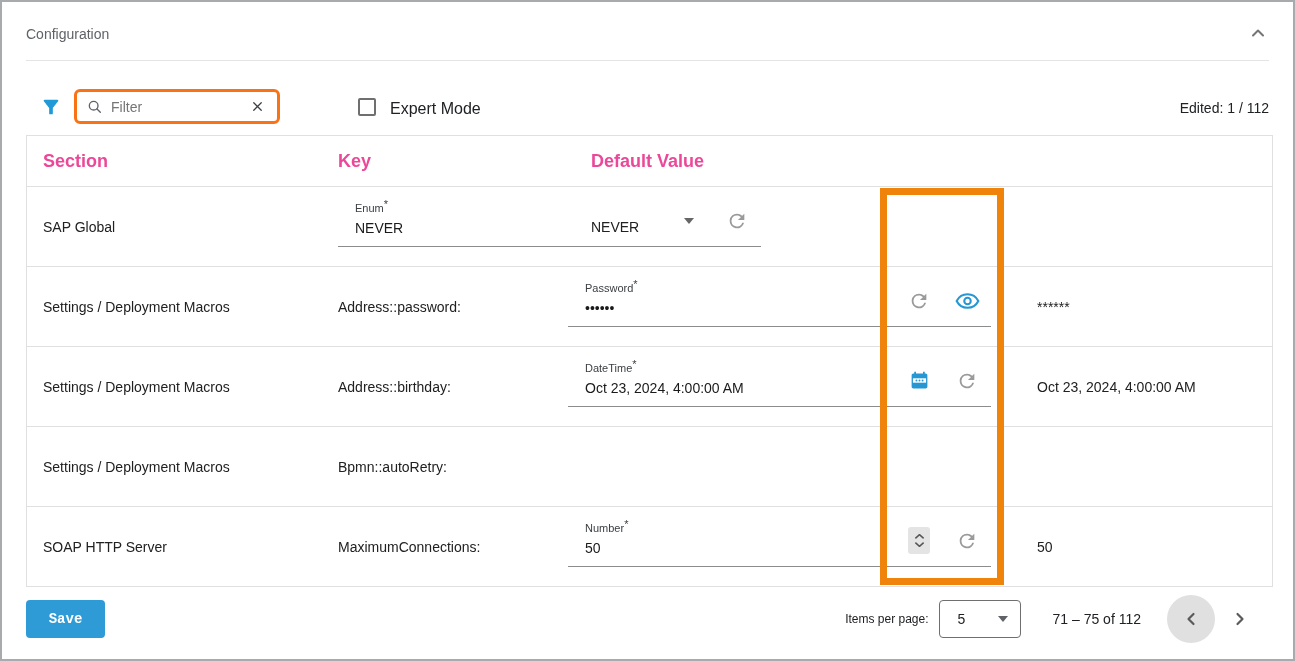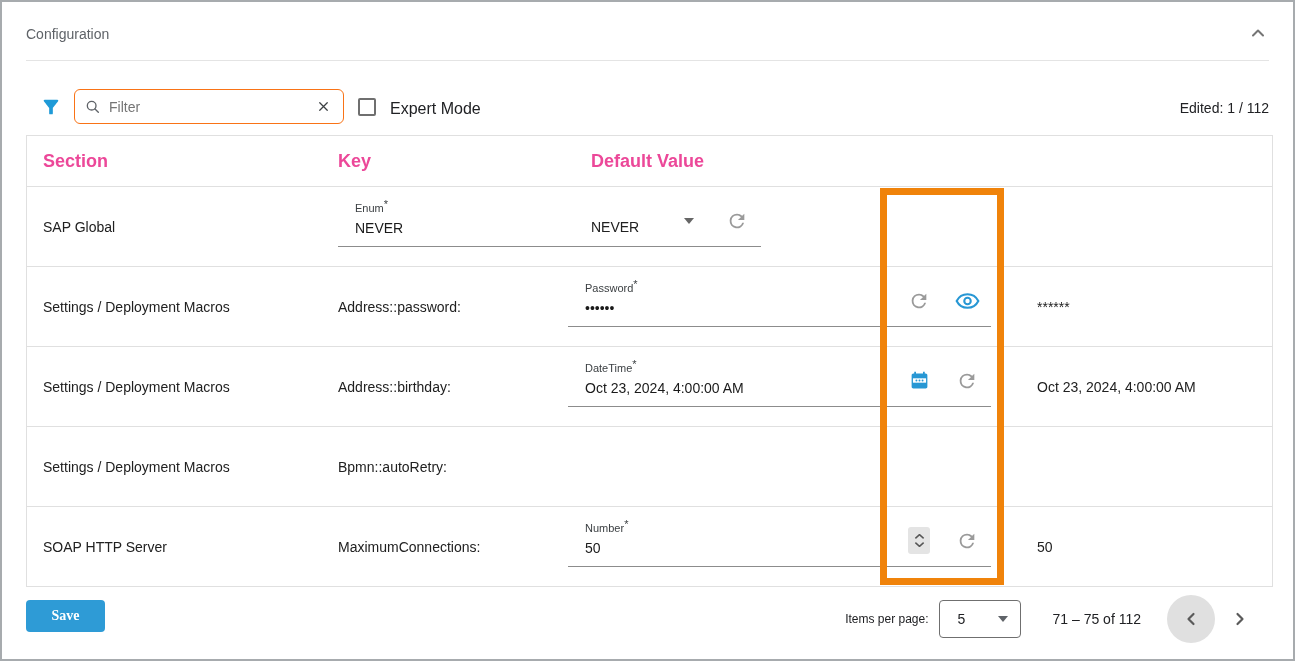--- a/index.html
+++ b/index.html
@@ -15,22 +15,22 @@
   }
 
   
   .panel-title { position:absolute; left:24px; top:24px; font-size:14px; color:#5f6368; }
   .collapse-btn { position:absolute; right:22px; top:18px; width:26px; height:26px; display:flex; align-items:center; justify-content:center; cursor:pointer; background:none; border:none; }
   .top-divider { position:absolute; left:24px; right:24px; top:58px; height:1px; background:#e4e4e4; }
 
   
   .funnel { position:absolute; left:38px; top:94px; width:22px; height:22px; }
   .filter-field {
-    position:absolute; left:72px; top:87px; width:270px; height:35px;
-    border:1px solid #f97316; border-radius:6px; background:#fff;
+    position:absolute; left:72px; top:87px; width:206px; height:35px;
+    border:3px solid #f97316; border-radius:6px; background:#fff;
     display:flex; align-items:center; padding:0 10px;
   }
   .filter-field .search-glyph { flex:0 0 auto; margin-right:8px; display:flex; }
   .filter-field input {
     flex:1; border:none; outline:none; font-size:14px; color:#202124;
     font-family:"Liberation Sans", sans-serif; min-width:0; background:transparent;
   }
   .filter-field input::placeholder { color:#757575; }
   .filter-clear { flex:0 0 auto; background:none; border:none; cursor:pointer; display:flex; padding:2px; }
 
@@ -75,23 +75,23 @@
   }
 
   
   .highlight-box {
     position:absolute; left:878px; top:186px; width:124px; height:397px;
     border:7px solid #f0830a; pointer-events:none; z-index:6;
   }
 
   
   .save-btn {
-    position:absolute; left:24px; top:598px; width:79px; height:32px;
+    position:absolute; left:24px; top:598px; width:79px; height:38px;
     background:#2e9bd6; color:#fff; font-size:14px; font-weight:700;
-    border:none; border-radius:4px; cursor:pointer; font-family:Liberation Serif, serif;
+    border:none; border-radius:4px; cursor:pointer; font-family:Liberation Mono, monospace;
   }
   .paginator {
     position:absolute; right:29px; top:593px; height:48px;
     display:flex; align-items:center;
   }
   .pp-label { font-size:12px; color:#202124; margin-right:10px; }
   .page-size-select {
     width:82px; height:38px; border:1px solid #6f6f6f; border-radius:4px;
     display:flex; align-items:center; cursor:pointer; background:#fff;
   }

